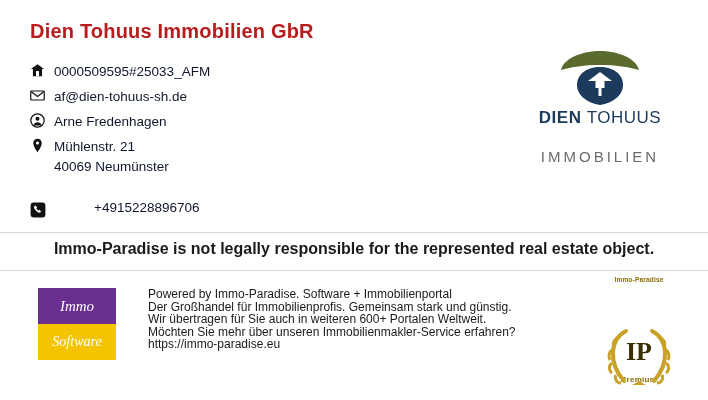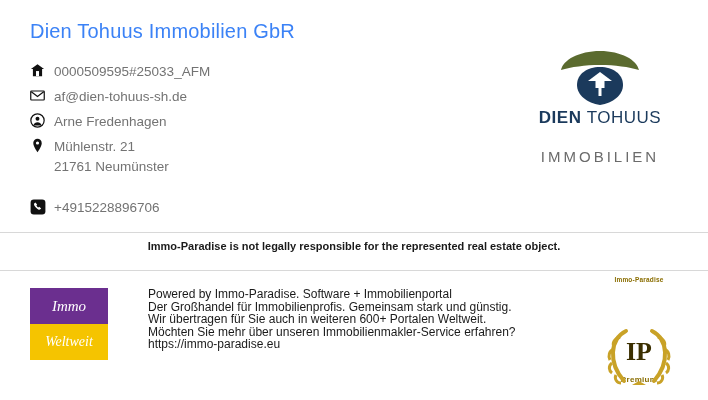--- a/index.html
+++ b/index.html
@@ -18,23 +18,23 @@
     width: 708px; height: 400px;
     position: relative;
     background: #fff;
   }
 
   
   .title {
     position: absolute;
     left: 30px; top: 20px;
     font-size: 20px;
-    font-weight: normal;
+    font-weight: bold;
     letter-spacing: 0.2px;
-    color: #3b82f6;
+    color: #b91c1c;
   }
 
   
   .contact {
     position: absolute;
     left: 30px; top: 62px;
     width: 430px;
   }
   .crow {
     display: flex;
@@ -47,29 +47,30 @@
     flex: 0 0 24px;
     display: flex;
     align-items: center;
     justify-content: flex-start;
     padding-top: 1px;
   }
   .cicon svg { display: block; }
   .ctext {
     font-size: 13.5px;
     line-height: 20px;
-    color: #737373;
+    color: #0f172a;
     white-space: pre-line;
   }
 
   .phone-row {
     position: absolute;
     left: 30px; top: 198px;
     display: flex;
-    align-items: flex-start;
+    align-items: flex-end;
+    gap: 40px;
   }
   .phone-row .ctext { font-size: 13.5px; }
 
   
   .logo {
     position: absolute;
     right: 28px; top: 48px;
     width: 160px; height: 105px;
     display: flex;
     flex-direction: column;
@@ -103,40 +104,40 @@
   }
   .hr-1 { top: 232px; }
   .hr-2 { top: 270px; }
 
   
   .disclaimer {
     position: absolute;
     left: 0; top: 240px;
     width: 708px;
     text-align: center;
-    font-size: 11px;
+    font-size: 16px;
     font-weight: bold;
     color: #1a1a1a;
   }
 
   
   .footer-text {
     position: absolute;
     left: 148px; top: 288px;
     width: 400px;
     font-size: 12px;
     line-height: 12.5px;
     color: #1a1a1a;
     white-space: pre-line;
   }
 
   
   .ip-logo {
     position: absolute;
-    left: 30px; top: 288px;
+    left: 38px; top: 288px;
     width: 62px; height: 72px;
   }
   .ip-box {
     width: 78px; height: 36px;
     display: flex; align-items: center; justify-content: center;
     font-family: "Liberation Serif", serif;
     font-style: italic;
     color: #ffffff;
     font-size: 15px;
   }
@@ -216,21 +217,21 @@
     </div>
 
     <div class="crow">
       <span class="cicon">
         <svg width="15" height="15" viewBox="0 0 16 16">
           <path d="M8 0.8c-2.5 0-4.5 2-4.5 4.5C3.5 9 8 15.2 8 15.2s4.5-6.2 4.5-9.9C12.5 2.8 10.5 0.8 8 0.8z" fill="#111"></path>
           <circle cx="8" cy="5.3" r="1.7" fill="#fff"></circle>
         </svg>
       </span>
       <span class="ctext">Mühlenstr. 21
-21761 Neumünster</span>
+40069 Neumünster</span>
     </div>
   </div>
 
   <div class="phone-row">
     <span class="cicon">
       <svg width="16" height="16" viewBox="0 0 16 16">
         <rect x="0.6" y="0.6" width="14.8" height="14.8" rx="3.2" fill="#111"></rect>
         <path d="M4.4 4.2c-0.6 0.7-0.5 1.9 0.6 3.4 1.1 1.5 2.4 2.5 3.3 2.9 0.9 0.4 1.5 0.3 2-0.2l0.9-0.9-2-1.6-0.9 0.6c-0.6-0.3-1.5-1.2-1.9-2l0.7-0.8-1.7-2z" fill="#fff"></path>
       </svg>
     </span>
@@ -253,21 +254,21 @@
     </div>
     <div class="logo-sub">IMMOBILIEN</div>
   </div>
 
   <div class="hr hr-1"></div>
   <div class="disclaimer">Immo-Paradise is not legally responsible for the represented real estate object.</div>
   <div class="hr hr-2"></div>
 
   <div class="ip-logo">
     <div class="ip-box ip-top">Immo</div>
-    <div class="ip-box ip-bot">Weltweit</div>
+    <div class="ip-box ip-bot">Software</div>
   </div>
 
   <div class="footer-text">Powered by Immo-Paradise. Software + Immobilienportal
 Der Großhandel für Immobilienprofis. Gemeinsam stark und günstig.
 Wir übertragen für Sie auch in weiteren 600+ Portalen Weltweit.
 Möchten Sie mehr über unseren Immobilienmakler-Service erfahren?
 https://immo-paradise.eu</div>
 
   <div class="badge">
     <div class="badge-top">Immo-Paradise</div>

